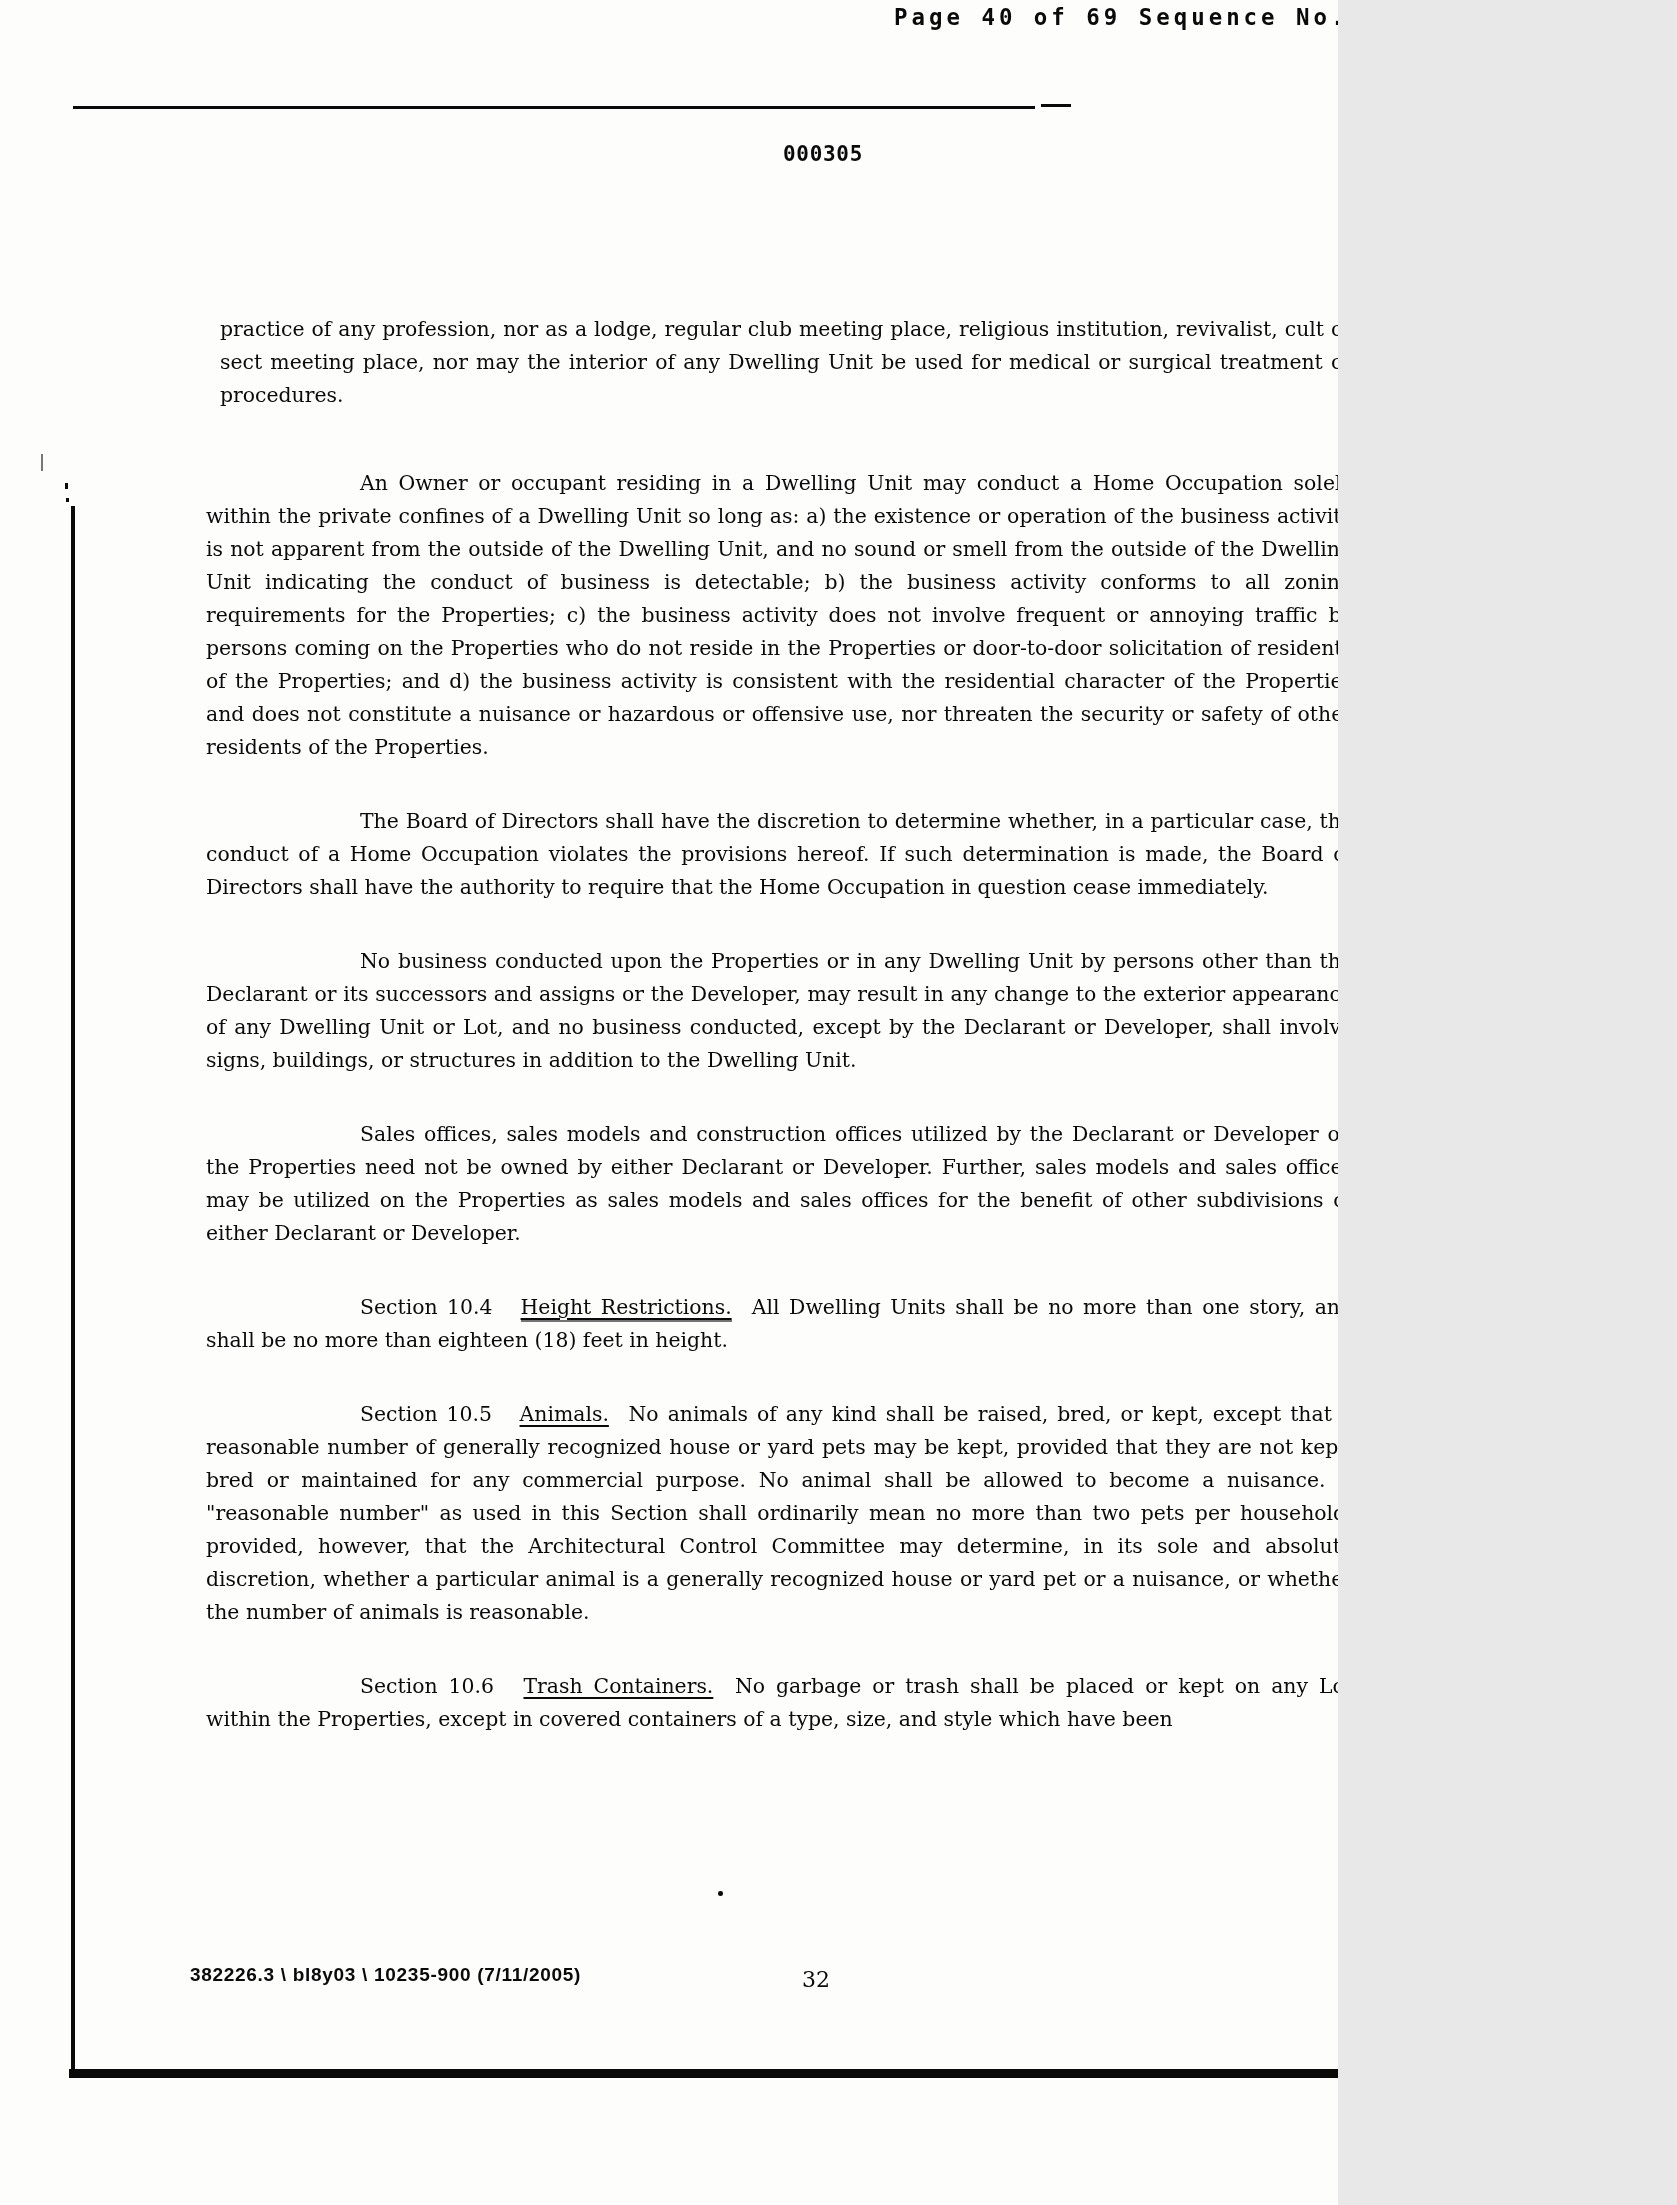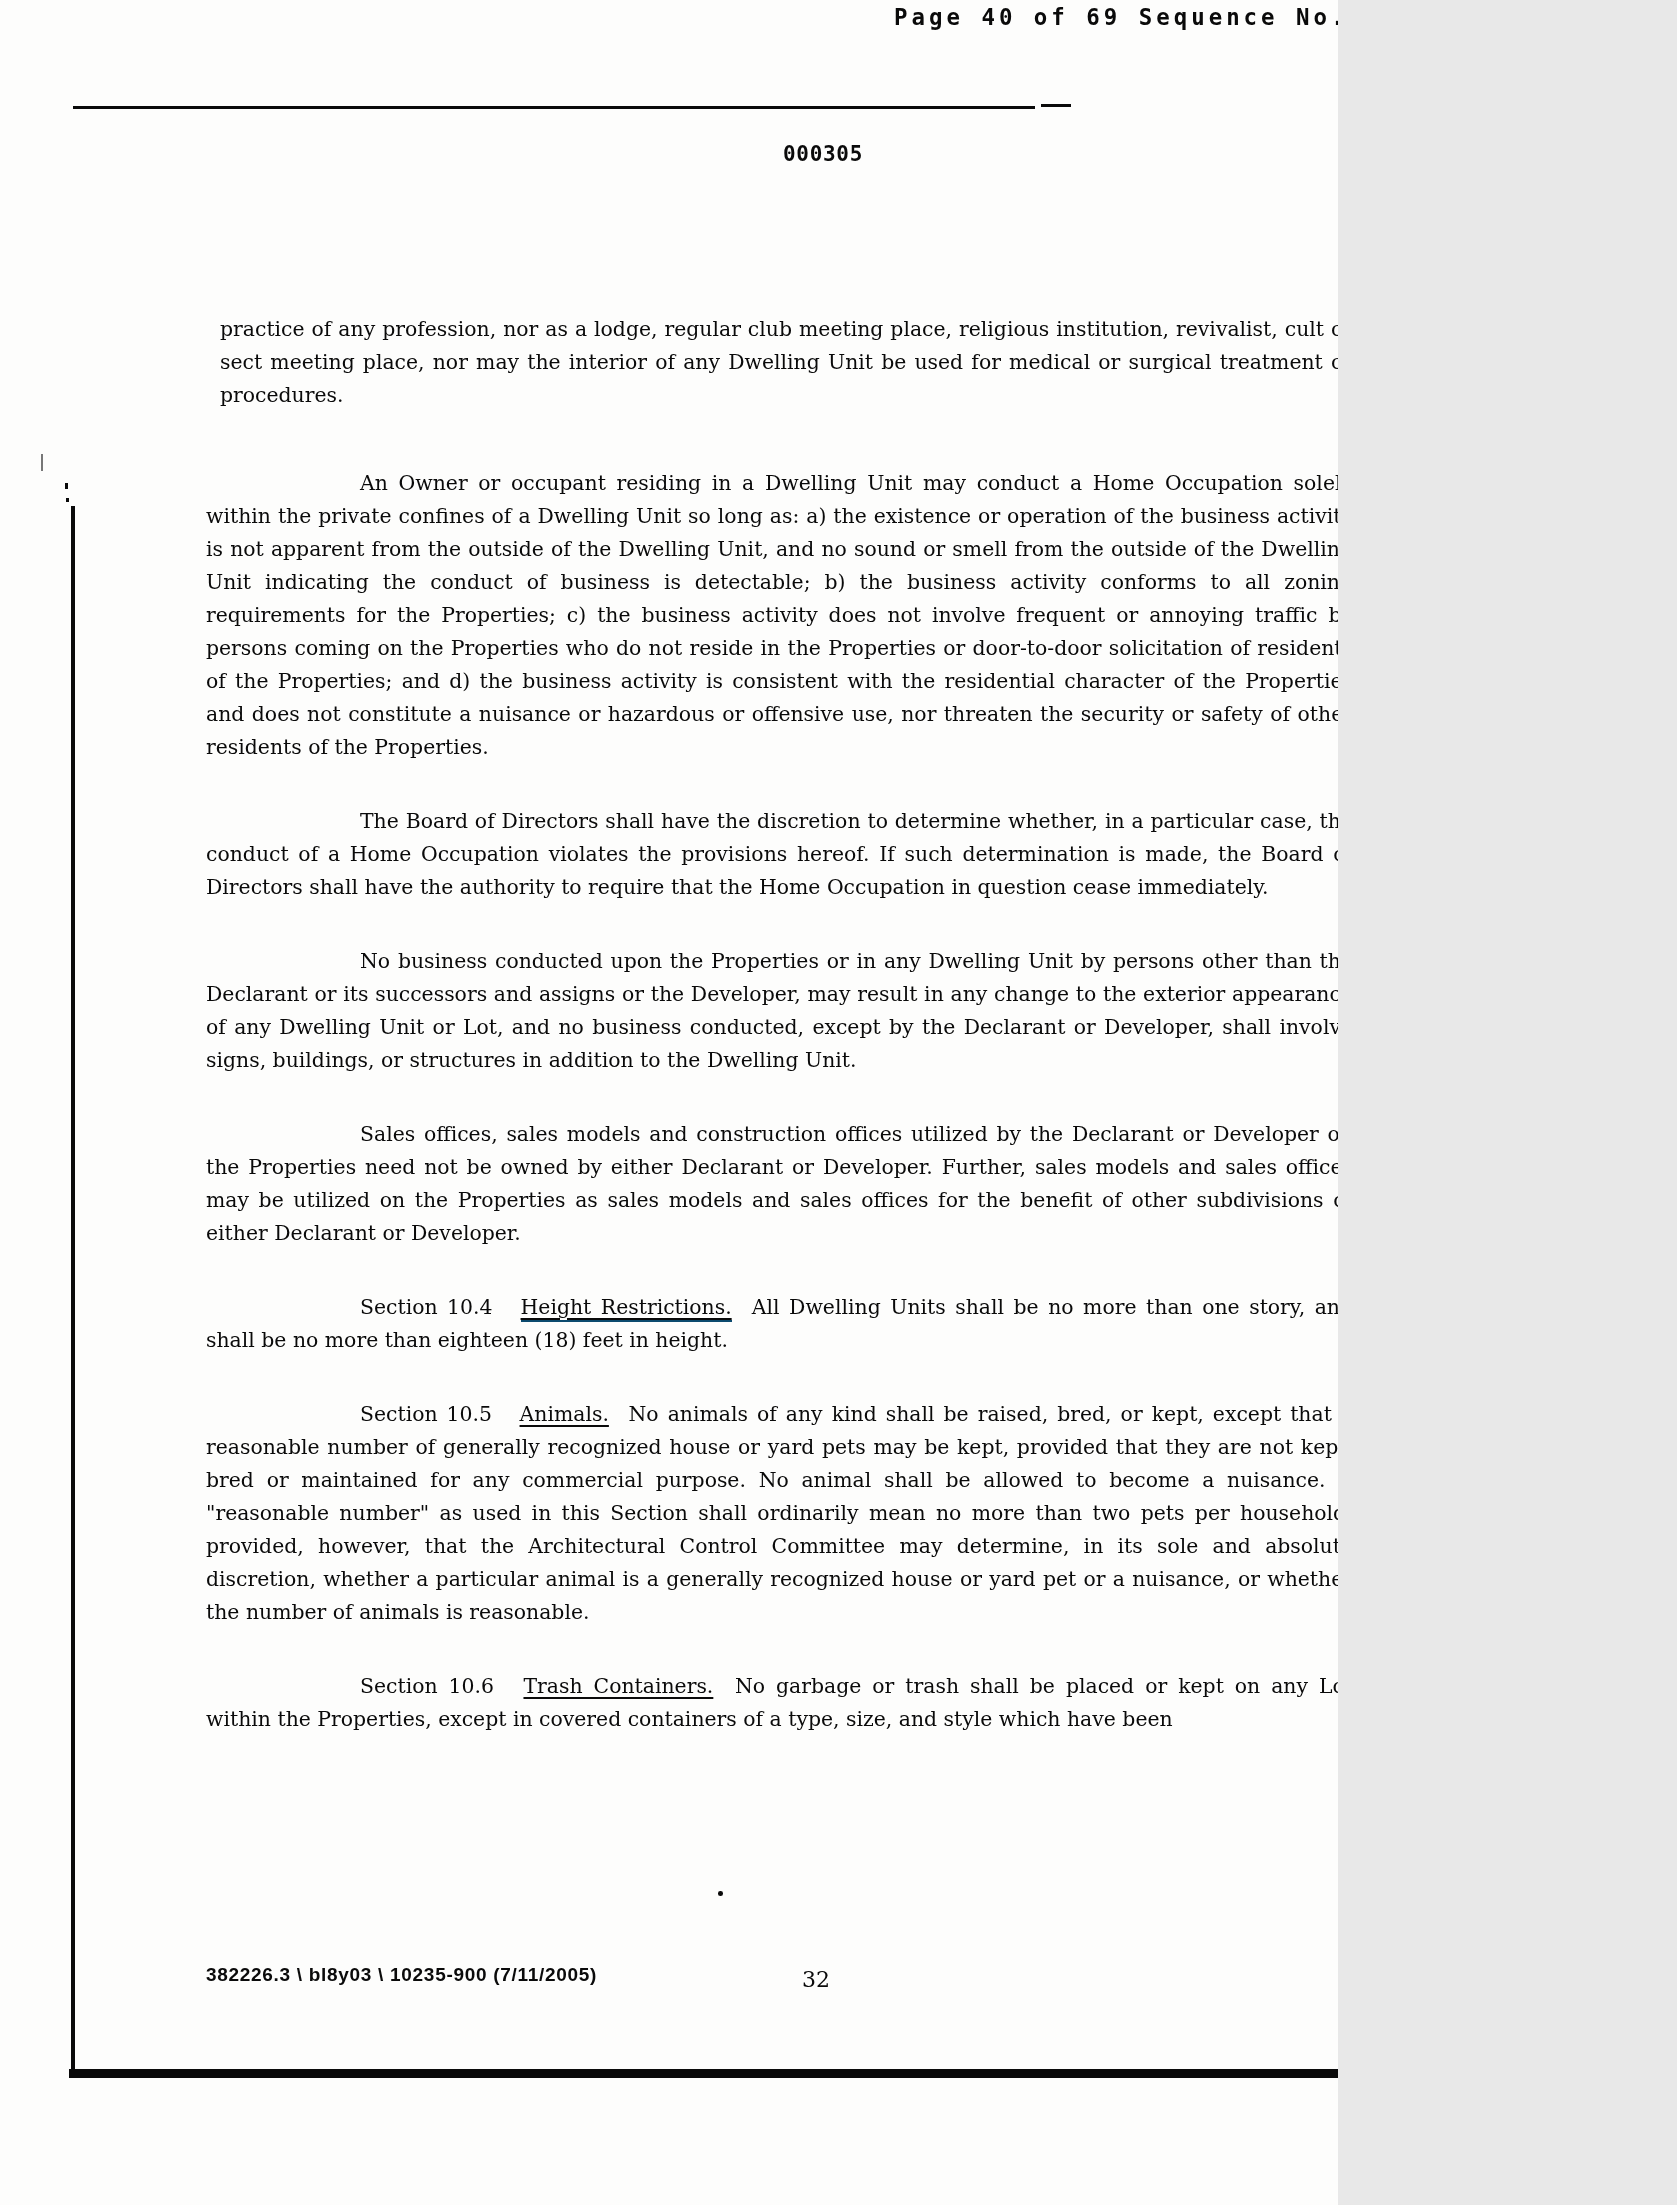--- a/index.html
+++ b/index.html
@@ -44,26 +44,26 @@
   }
   .content p{margin:0 0 41px 0;text-indent:154px;}
   .content p.no-indent{text-indent:0;margin-bottom:55px;margin-left:14px;}
   .sec-label{white-space:nowrap;}
   .sec-head{
     text-decoration:underline;
     text-decoration-thickness:2px;
     text-underline-offset:4px;
     margin-left:18.5px;margin-right:10.6px;white-space:nowrap;
   }
-  .sec-head.double{border-bottom:2px solid #0c4a6e;padding-bottom:0.7px;}
+  .sec-head.double{border-bottom:2px solid #737373;padding-bottom:0.7px;}
   
   .doc-ref{
     position:absolute;left:190px;top:1964px;
     font-family:"Liberation Sans", sans-serif;
-    font-weight:bold;font-size:19px;letter-spacing:0.7px;margin-left:16px;
+    font-weight:bold;font-size:19px;letter-spacing:0.7px;
   }
   .page-num{
     position:absolute;left:802px;top:1967px;
     font-size:22px;font-weight:400;
   }
   
   .side-stamp{
     position:absolute;left:1538px;top:1538px;width:245px;height:28px;
     transform:rotate(90deg);transform-origin:top left;
     font-family:"DejaVu Sans Mono", monospace;

